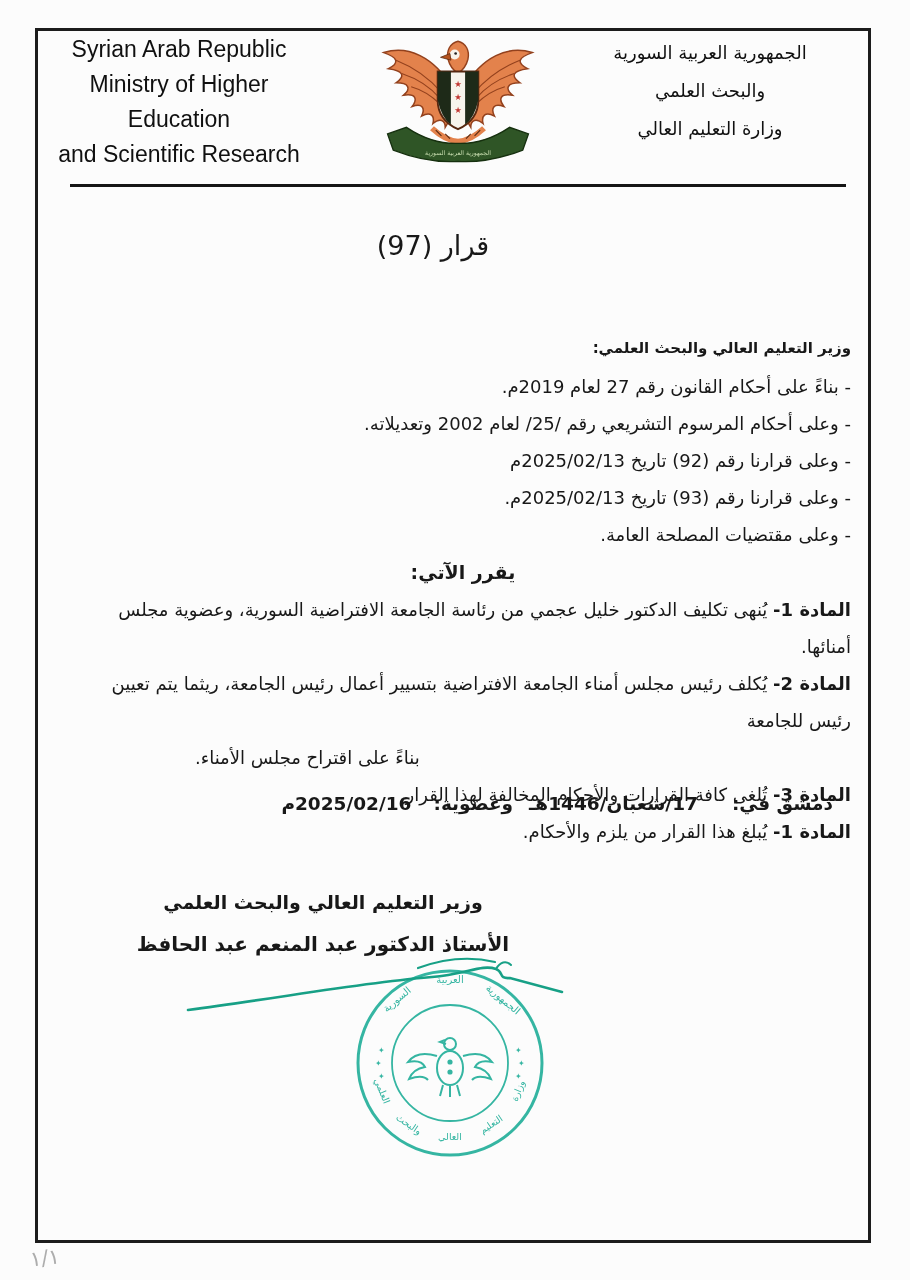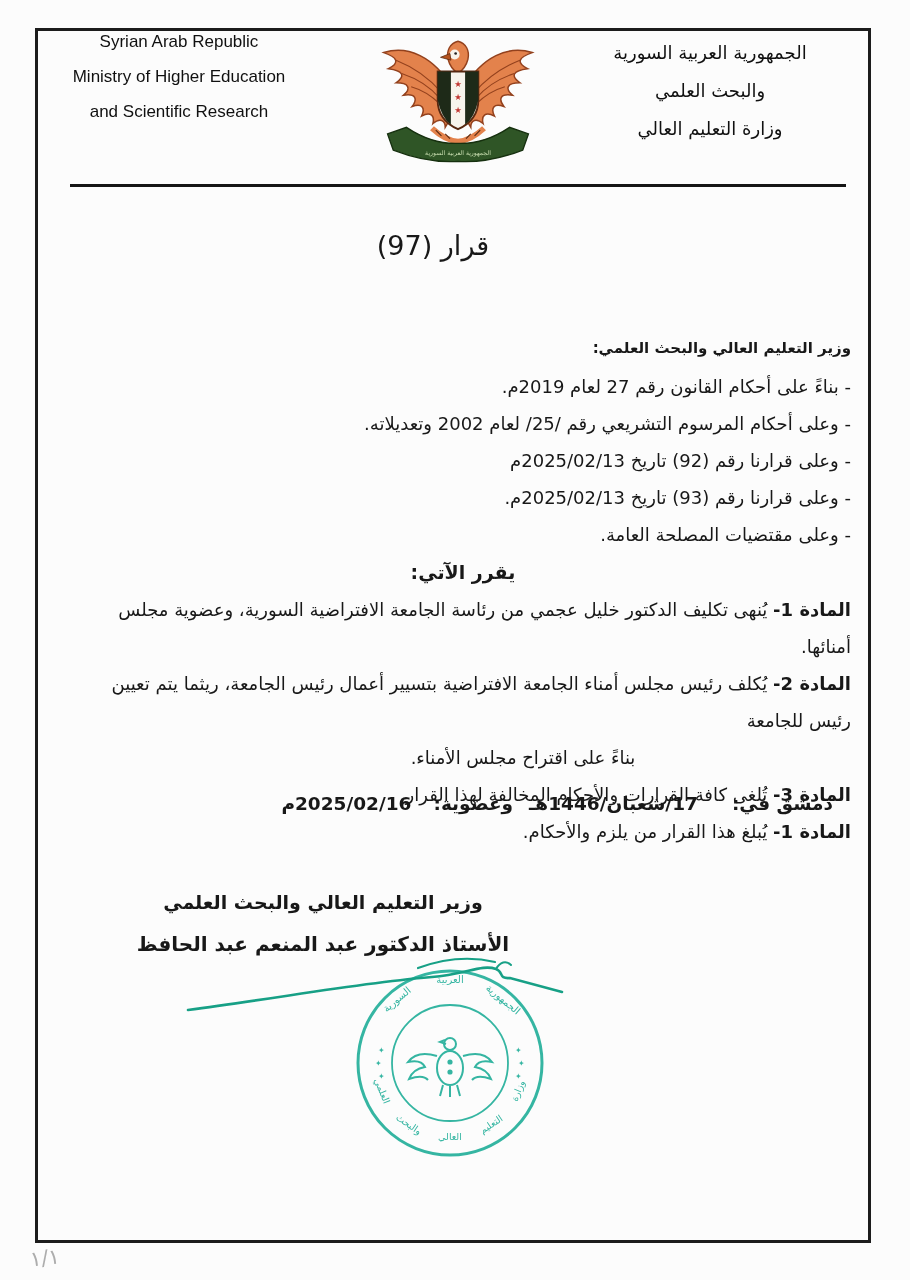--- a/index.html
+++ b/index.html
@@ -7,22 +7,22 @@
     position:relative;width:910px;height:1280px;background:#fcfcfc;
     font-family:"DejaVu Sans",sans-serif;color:#181818;overflow:hidden;
     margin:0 auto;
   }
   .border-frame{
     position:absolute;left:35px;top:28px;width:836px;height:1215px;
     border:3px solid #1c1c1c;box-sizing:border-box;
   }
   
   .hdr-en{
-    position:absolute;left:48px;top:24px;width:262px;text-align:center;
-    font-family:"Liberation Sans",sans-serif;font-size:17px;line-height:35px;color:#101010;
+    position:absolute;left:48px;top:32px;width:262px;text-align:center;
+    font-family:"Liberation Sans",sans-serif;font-size:23px;line-height:35px;color:#101010;
   }
   .hdr-ar{
     position:absolute;right:72px;top:34px;width:256px;text-align:center;
     font-size:18px;line-height:38px;direction:rtl;color:#101010;
   }
   .emblem{position:absolute;left:373px;top:28px;width:170px;height:140px;}
   .hdr-rule{position:absolute;left:70px;top:184px;width:776px;height:2.5px;background:#151515;}
   
   .title{
     position:absolute;left:16px;top:230px;width:834px;text-align:center;
@@ -30,21 +30,21 @@
   }
   
   .body-block{
     position:absolute;left:75px;top:328px;width:780px;direction:rtl;text-align:right;
     font-size:18px;line-height:37px;padding-right:4px;box-sizing:border-box;
   }
   .intro-heading{font-weight:bold;font-size:15px;line-height:40px;}
   .preamble-line{white-space:nowrap;}
   .decree-heading{font-weight:bold;text-align:center;font-size:19px;line-height:38px;}
   .article .lbl{font-weight:bold;}
-  .art-line2{text-align:center;padding-left:120px;}
+  .art-line2{text-align:left;padding-left:120px;}
   
   .date-line{
     position:absolute;right:53px;top:793px;width:780px;direction:rtl;
     display:flex;justify-content:flex-start;align-items:baseline;
     font-size:18.5px;font-weight:bold;padding-right:24px;box-sizing:border-box;
   }
   .date-line .tok{white-space:nowrap;}
   .gap-a{margin-left:34px;} .gap-b{margin-left:16px;} .gap-c{margin-left:22px;}
   
   .sig-block{

